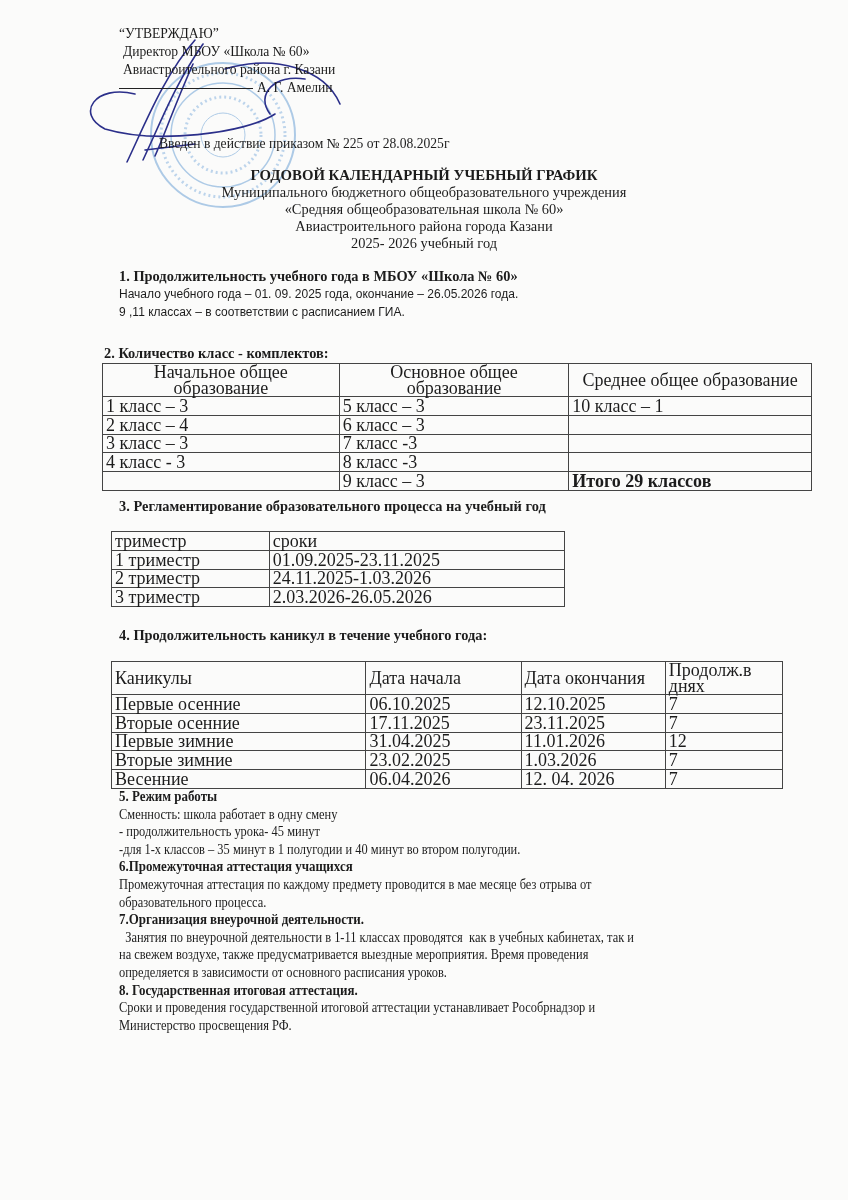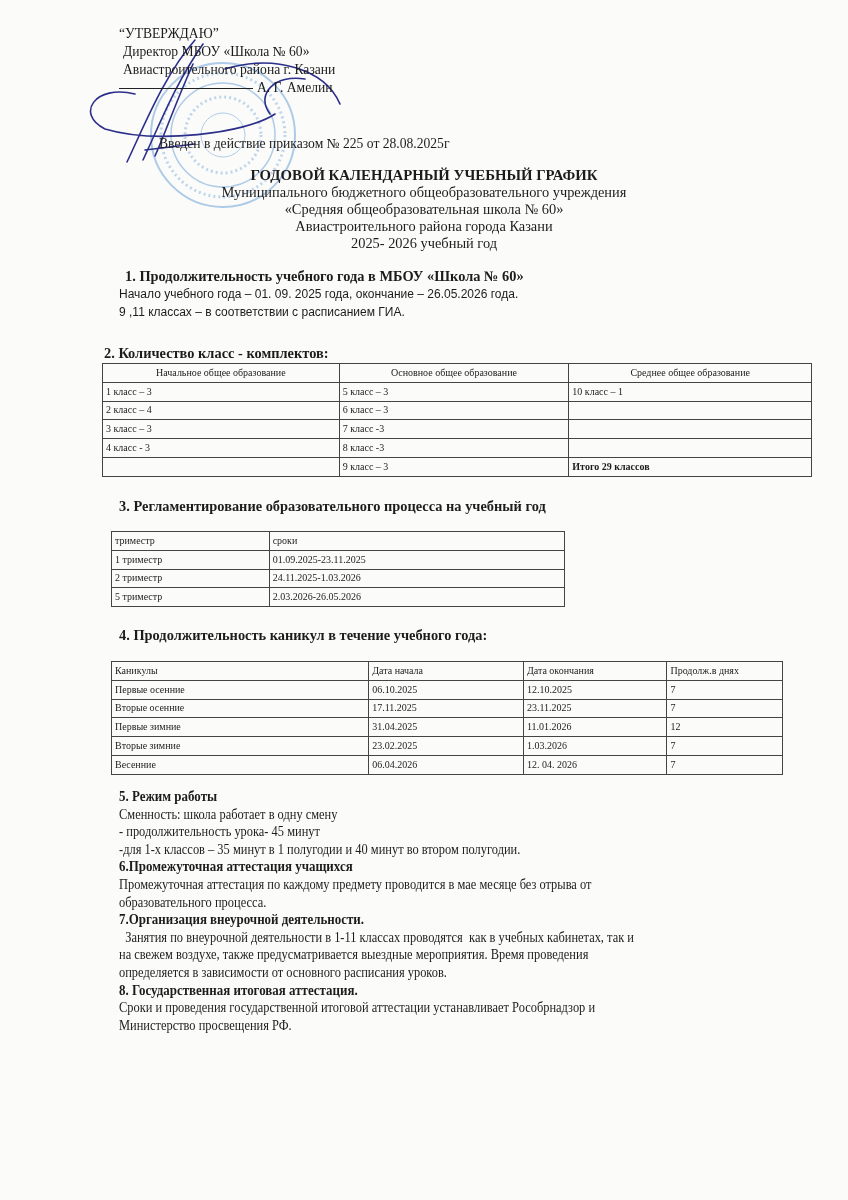--- a/index.html
+++ b/index.html
@@ -18,21 +18,21 @@
 
   .stamp { position: absolute; left: 148px; top: 60px; width: 150px; height: 150px; opacity: .55; }
   .signature { position: absolute; left: 75px; top: 34px; width: 270px; height: 130px; }
 
   .title-block { left: 0; width: 848px; top: 167px; text-align: center; font-size: 14.4px; line-height: 17px; }
   .title-block .main { font-weight: bold; font-size: 14.8px; }
 
   .sec-head { font-weight: bold; font-size: 14.4px; }
   .sans { font-family: "Liberation Sans", sans-serif; font-size: 12px; }
 
-  table { position: absolute; border-collapse: collapse; font-size: 10px; }
+  table { position: absolute; border-collapse: collapse; font-size: 18px; }
   td { border: 1px solid #444; padding: 0 3px; height: 17.8px; line-height: 16px; vertical-align: middle; }
   .center { text-align: center; }
   .bold { font-weight: bold; }
 
   .t2 { left: 102px; top: 363px; width: 710px; }
   .t3 { left: 111px; top: 531px; width: 454px; border-radius: 22px; }
   .t4 { left: 111px; top: 661px; width: 672px; }
 
   .cond { font-size: 13.8px; line-height: 17.6px; transform: scaleX(0.9); transform-origin: left top; }
   .lower { left: 119px; top: 788px; width: 770px; white-space: normal; }
@@ -66,21 +66,21 @@
 <div class="abs order">Введен в действие приказом № 225 от 28.08.2025г</div>
 
 <div class="abs title-block">
   <div class="main">ГОДОВОЙ КАЛЕНДАРНЫЙ УЧЕБНЫЙ ГРАФИК</div>
   <div>Муниципального бюджетного общеобразовательного учреждения</div>
   <div>«Средняя общеобразовательная школа № 60»</div>
   <div>Авиастроительного района города Казани</div>
   <div>2025- 2026 учебный год</div>
 </div>
 
-<div class="abs sec-head" style="left:125px; top:268px;">1. Продолжительность учебного года в МБОУ «Школа № 60»</div>
+<div class="abs sec-head" style="left:119px; top:268px;">1. Продолжительность учебного года в МБОУ «Школа № 60»</div>
 <div class="abs sans" style="left:119px; top:287px;">Начало учебного года – 01. 09. 2025 года, окончание – 26.05.2026 года.</div>
 <div class="abs sans" style="left:119px; top:305px;">9 ,11 классах –  в соответствии с расписанием ГИА.</div>
 
 <div class="abs sec-head" style="left:104px; top:345px;text-align:center;">2. Количество класс - комплектов:</div>
 <table class="t2">
   <colgroup>
       <col style="width:237px">
       <col style="width:230px">
       <col style="width:243px">
     </colgroup>
@@ -131,21 +131,21 @@
   </tr>
   <tr>
     <td>1 триместр</td>
     <td>01.09.2025-23.11.2025</td>
   </tr>
   <tr>
     <td>2 триместр</td>
     <td>24.11.2025-1.03.2026</td>
   </tr>
   <tr>
-    <td>5 триместр</td>
+    <td>3 триместр</td>
     <td>2.03.2026-26.05.2026</td>
   </tr>
 </tbody>
   </table>
 
 <div class="abs sec-head" style="left:119px; top:627px;">4. Продолжительность каникул в течение учебного года:</div>
 <table class="t4">
   <colgroup>
       <col style="width:272px">
       <col style="width:162px">

